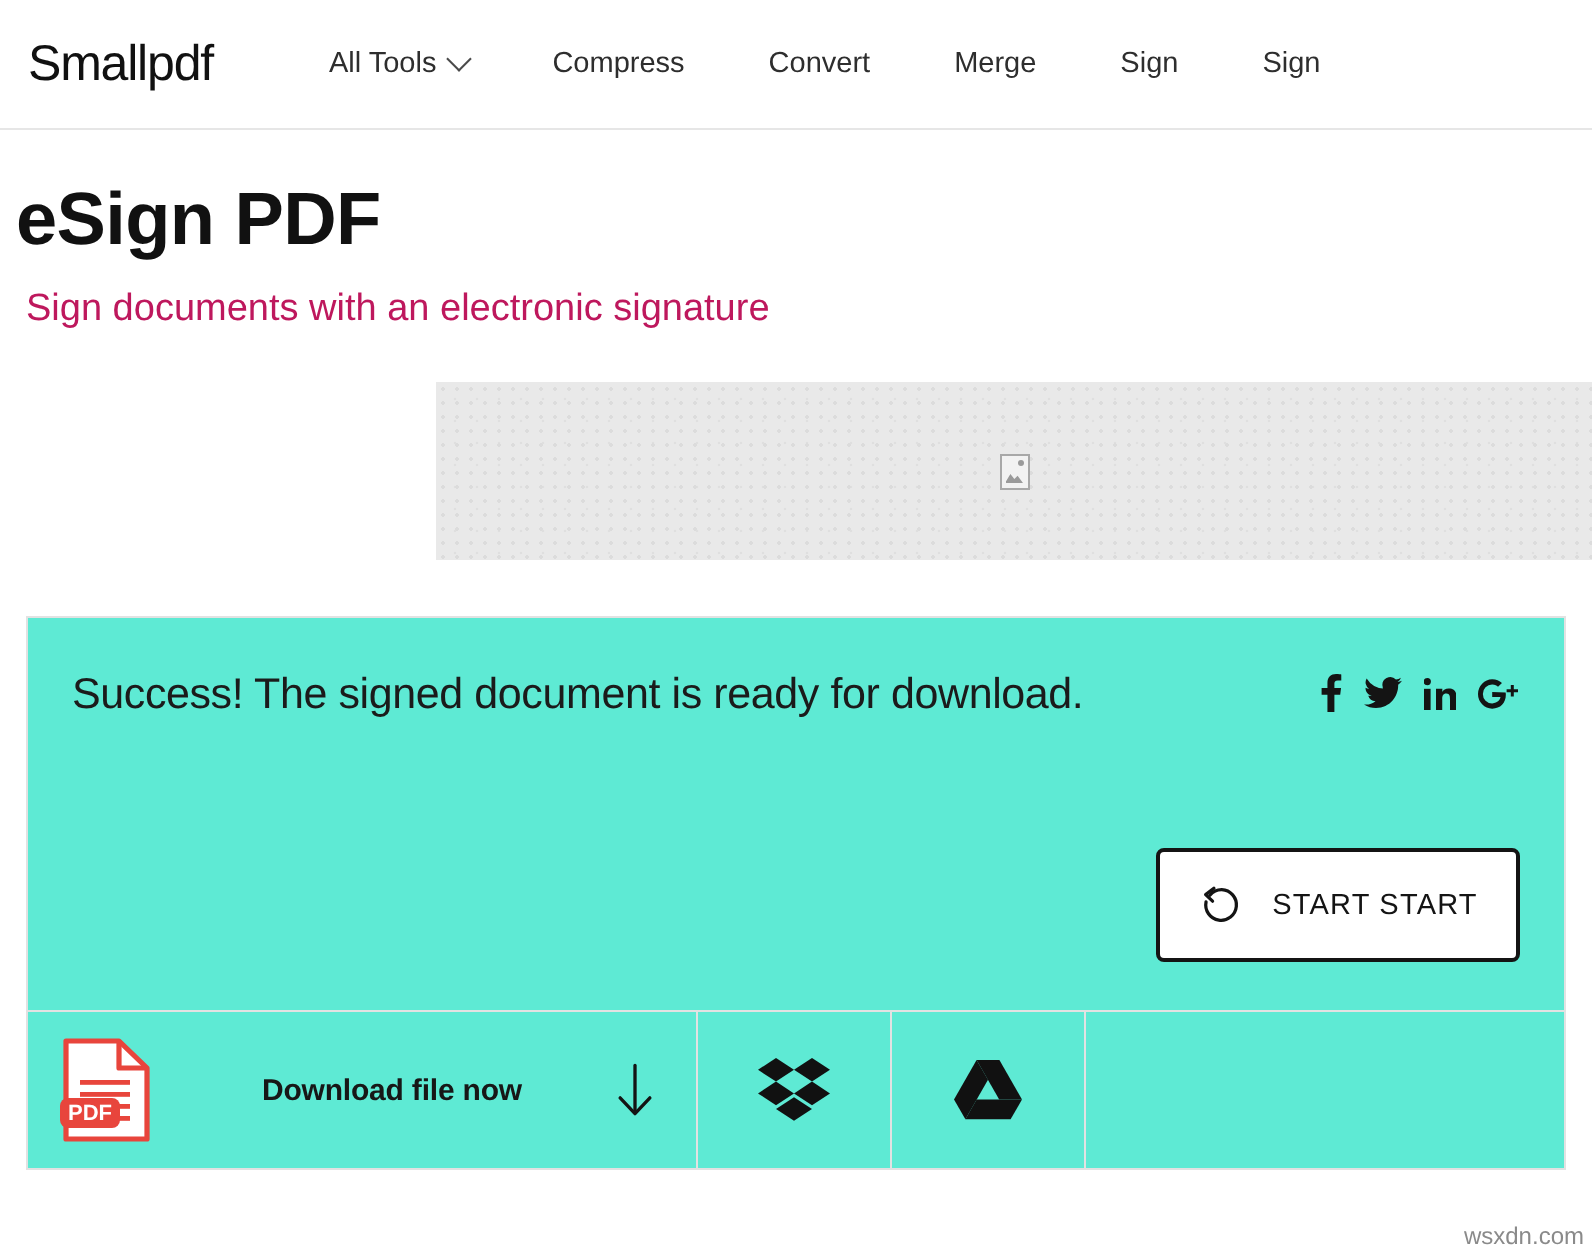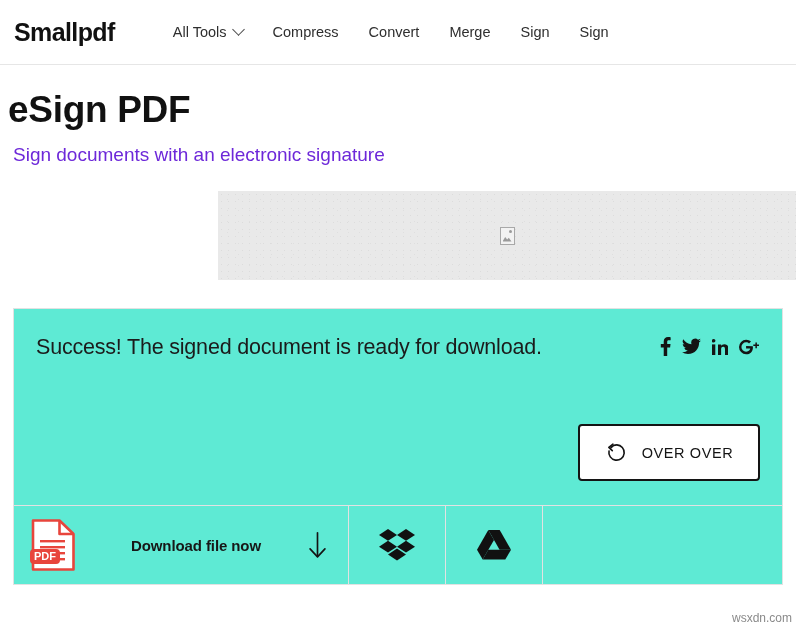--- a/index.html
+++ b/index.html
@@ -16,30 +16,30 @@
   
   .header {
     height: 65px;
     border-bottom: 1px solid #e6e6e6;
     display: flex;
     align-items: center;
     padding: 0 14px;
   }
   .brand {
     font-size: 25px;
-    font-weight: 700;
+    font-weight: 400;
     letter-spacing: -0.6px;
     color: #111111;
     white-space: nowrap;
   }
   .nav {
     display: flex;
     align-items: center;
     margin-left: 58px;
-    gap: 30px;
+    gap: 42px;
   }
   .nav-item {
     font-size: 14.5px;
     color: #2e2e2e;
     white-space: nowrap;
     display: flex;
     align-items: center;
     gap: 7px;
     cursor: pointer;
   }
@@ -55,21 +55,21 @@
   
   .page-title {
     font-size: 37px;
     font-weight: 700;
     letter-spacing: -0.3px;
     color: #111111;
     margin: 24px 0 0 8px;
   }
   .page-sub {
     font-size: 19px;
-    color: #6d28d9;
+    color: #be185d;
     font-weight: 400;
     margin: 13px 0 0 13px;
   }
 
   
   .banner-wrap {
     margin-top: 25px;
     padding-left: 218px;
   }
   .banner {
@@ -280,21 +280,21 @@
         <path d="M7.1 7.06v2.5h4.14c-.17 1.07-1.25 3.14-4.14 3.14A4.63 4.63 0 012.43 8 4.63 4.63 0 017.1 3.3c1.42 0 2.37.6 2.91 1.12l1.98-1.9C10.73 1.34 9.08.66 7.1.66A7.36 7.36 0 000 8a7.36 7.36 0 007.1 7.34c4.1 0 6.82-2.88 6.82-6.94 0-.47-.05-.82-.11-1.18L7.1 7.06z"></path>
         <polygon points="17.9,5.6 17.9,3.5 16.4,3.5 16.4,5.6 14.3,5.6 14.3,7.1 16.4,7.1 16.4,9.2 17.9,9.2 17.9,7.1 20,7.1 20,5.6"></polygon>
       </svg>
     </div>
 
     <div class="start-over">
       <svg width="23" height="23" viewBox="0 0 24 24" fill="none" stroke="#141414" stroke-width="1.7" stroke-linecap="round" stroke-linejoin="round">
         <path d="M4.2 10.4a8 8 0 108.2-6.4 8 8 0 00-6.2 2.9"></path>
         <polyline points="8.3,3.3 4.0,6.6 7.6,10.0"></polyline>
       </svg>
-      <span class="start-over-label">OVER OVER</span>
+      <span class="start-over-label">START START</span>
     </div>
 
   </div>
 
   <div class="card-bottom">
 
     <div class="dl-cell">
       <svg class="pdf-ic" width="47" height="54" viewBox="0 0 47 54">
         <path d="M3 2.5h26.5L43.5 16v35.5H3z" fill="#ffffff" stroke="#E8453C" stroke-width="2.6" stroke-linejoin="round"></path>
         <path d="M29.5 2.5V16h14" fill="none" stroke="#E8453C" stroke-width="2.6" stroke-linejoin="round"></path>

